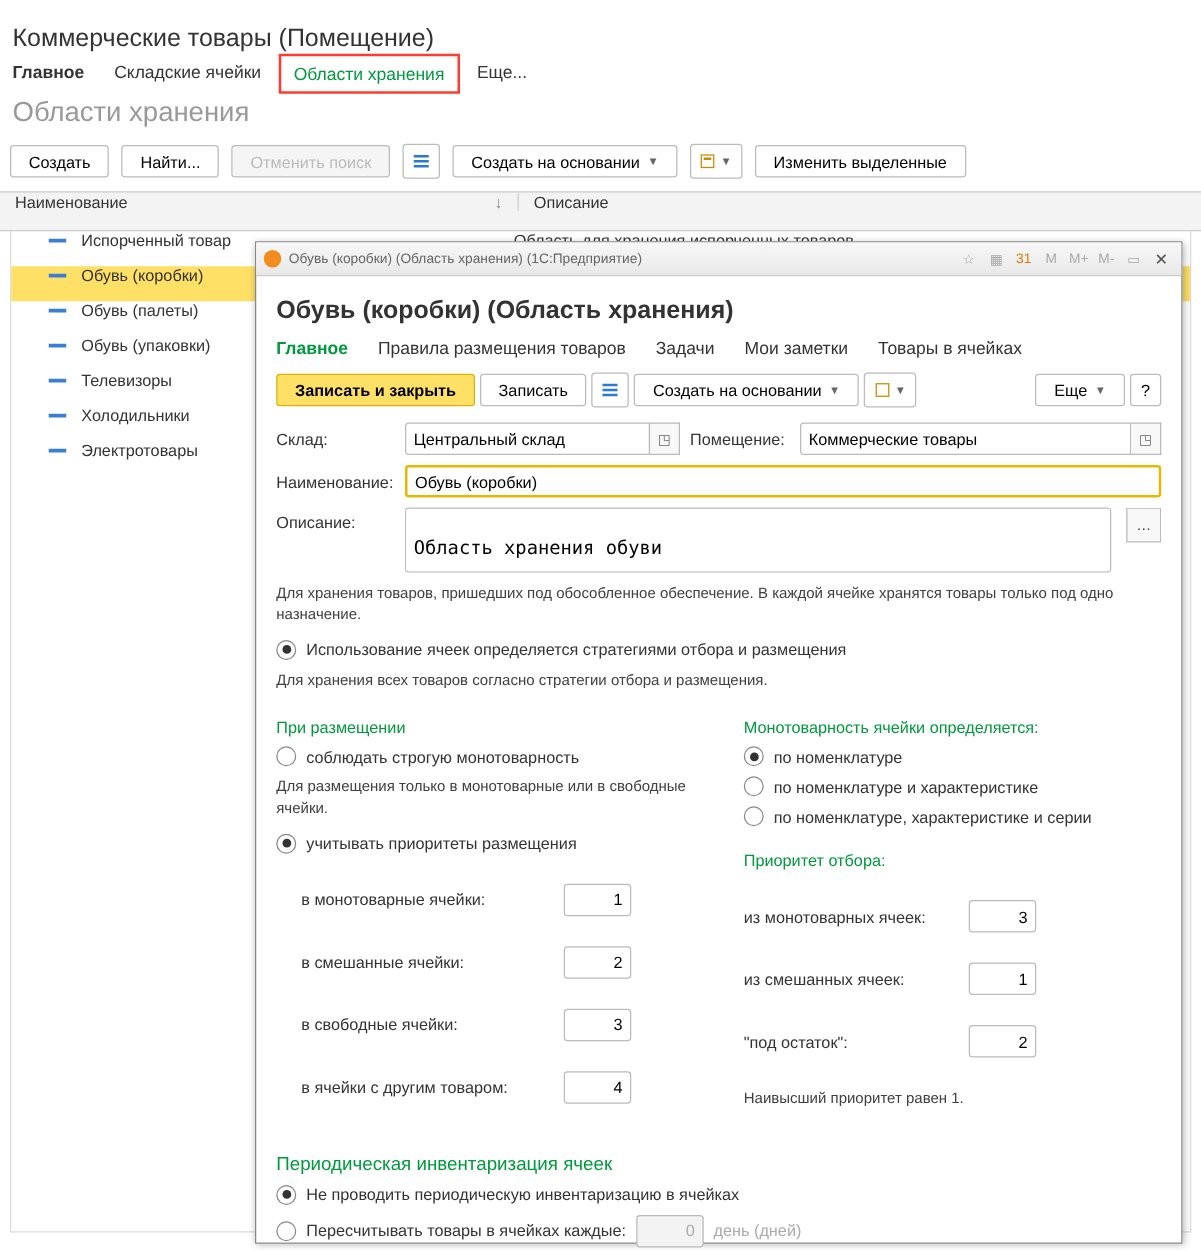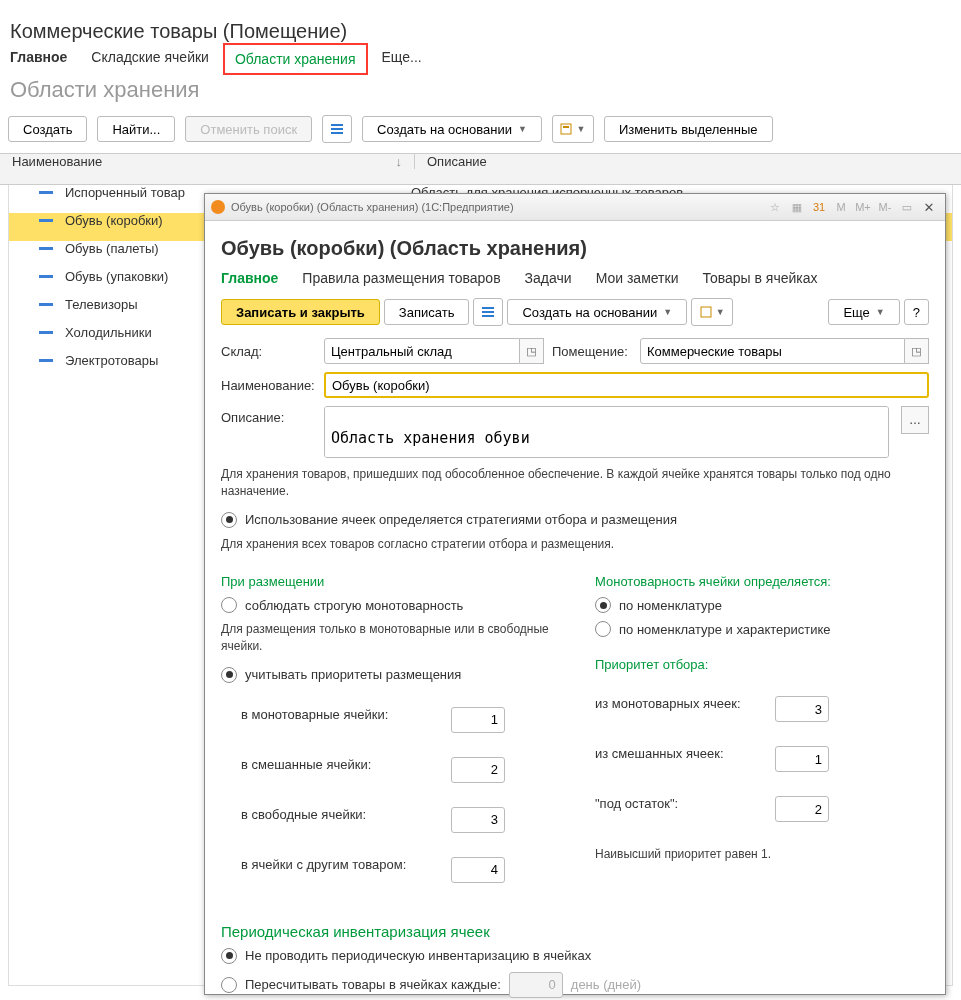--- a/index.html
+++ b/index.html
@@ -51,21 +51,21 @@
 .open-icon{border:1px solid #bbb;border-left:none;width:24px;height:26px;display:inline-flex;align-items:center;justify-content:center;font-size:11px;color:#666;background:#f8f8f8;cursor:pointer;box-sizing:border-box}
 .textarea{border:1px solid #bbb;border-radius:3px;padding:22px 6px;font-size:15px;height:52px;flex:1;resize:none;box-sizing:border-box}
 .dots-btn{border:1px solid #bbb;width:26px;height:26px;display:inline-flex;align-items:center;justify-content:center;background:#f8f8f8;cursor:pointer;font-size:12px;margin-left:4px}
 .radio-row{display:flex;align-items:center;gap:8px;margin:8px 0}
 .radio{width:14px;height:14px;border:1px solid #888;border-radius:50%;display:inline-flex;align-items:center;justify-content:center;flex-shrink:0}
 .radio.checked::after{content:"";width:7px;height:7px;background:#333;border-radius:50%}
 .olive-text{color:#404040;font-size:12px;margin:4px 0 12px;line-height:1.4}
 .green-head{color:#009a3d;font-size:13px;margin:10px 0 6px}
 .two-col{display:flex;gap:40px}
 .col{flex:1}
-.prio-row{display:flex;align-items:flex-start;margin:24px 0;gap:10px}
+.prio-row{display:flex;align-items:center;margin:24px 0;gap:10px}
 .prio-row .plabel{width:200px;padding-left:20px}
 .num-input{border:1px solid #bbb;border-radius:3px;width:40px;height:24px;text-align:right;padding:0 6px;font-size:13px}
 .num-input.disabled{background:#f3f3f3;color:#aaa}
 .section-title{color:#009a3d;font-size:15px;margin:16px 0 8px}
 </style>
 </head>
 <body>
 
 <div class="page">
   <div class="main-title">Коммерческие товары (Помещение)</div>
@@ -268,20 +268,24 @@
         <div class="col">
           <div class="green-head">Монотоварность ячейки определяется:</div>
           <div class="radio-row">
               <span class="radio checked"></span>
               <span>по номенклатуре</span>
             </div>
           <div class="radio-row">
               <span class="radio"></span>
               <span>по номенклатуре и характеристике</span>
             </div>
+          <div class="radio-row">
+              <span class="radio"></span>
+              <span>по номенклатуре, характеристике и серии</span>
+            </div>
           <div class="green-head" style="margin-top:20px">Приоритет отбора:</div>
           <div class="prio-row">
               <span class="plabel" style="padding-left:0;width:170px">из монотоварных ячеек:</span>
               <input class="num-input" value="3" style="">
             </div>
           <div class="prio-row">
               <span class="plabel" style="padding-left:0;width:170px">из смешанных ячеек:</span>
               <input class="num-input" value="1" style="">
             </div>
           <div class="prio-row">

